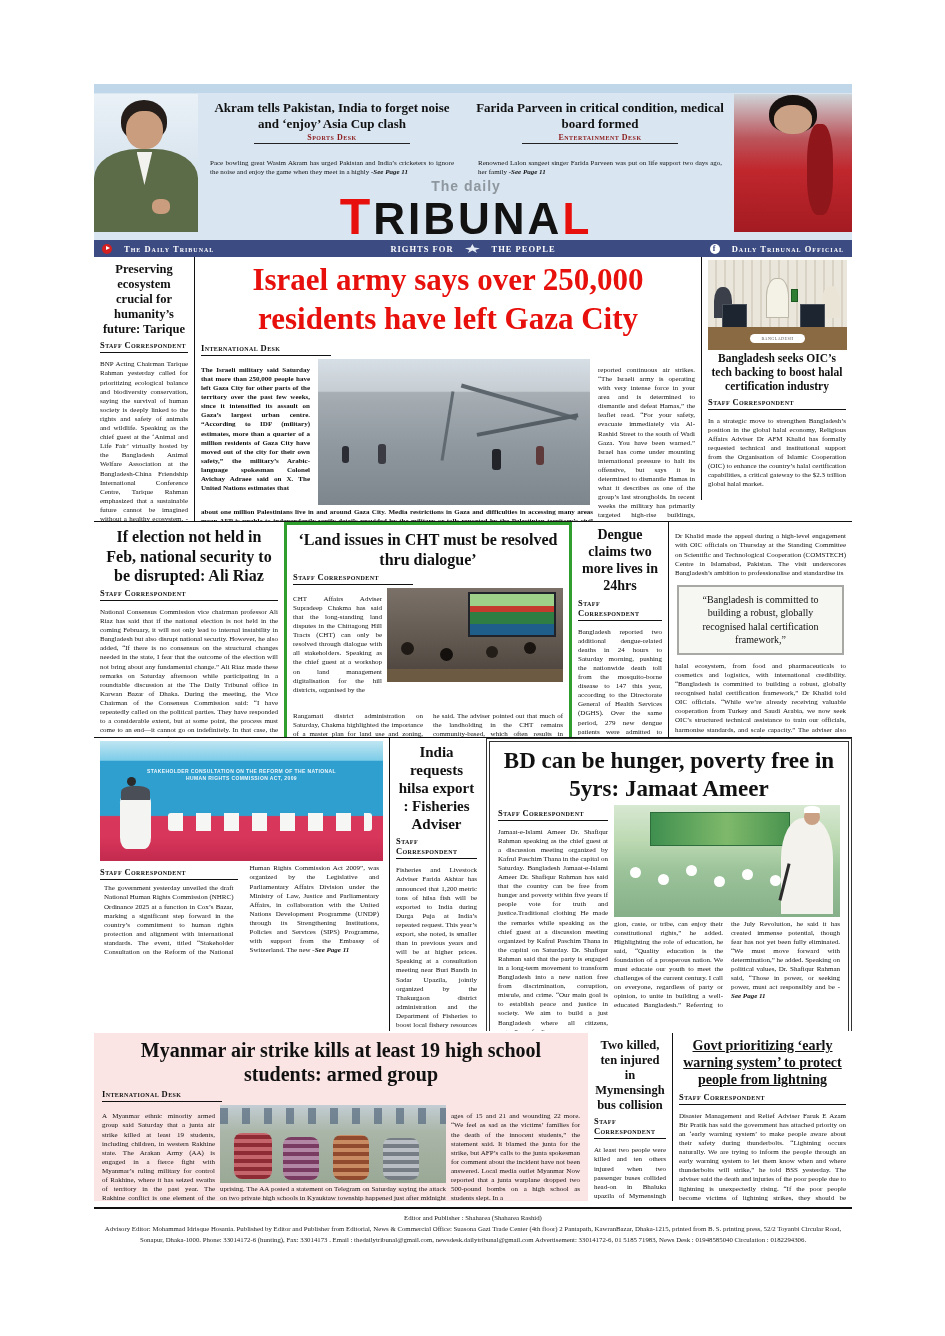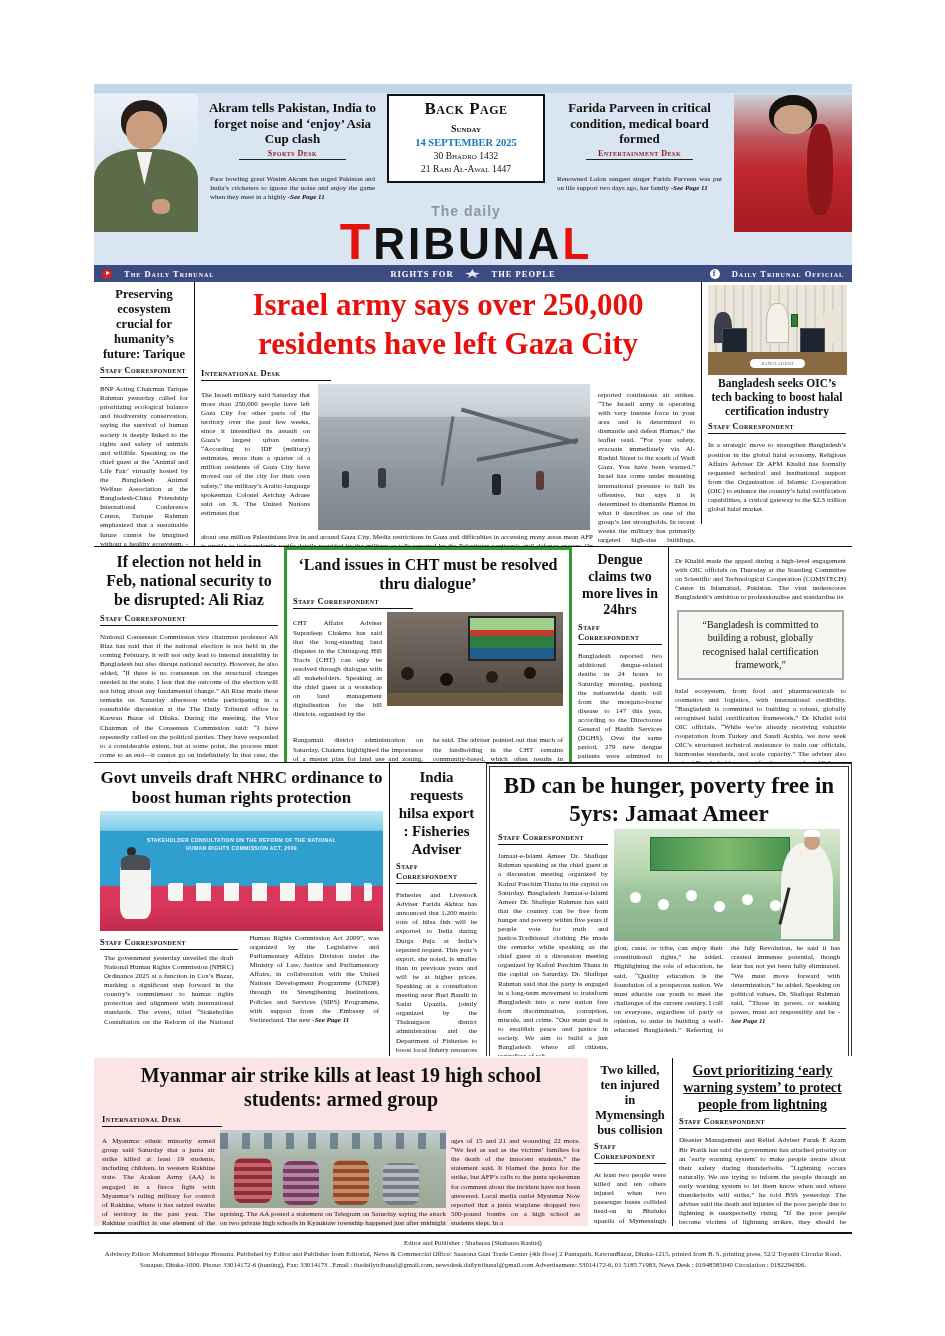--- a/index.html
+++ b/index.html
@@ -63,21 +63,21 @@
     border-bottom:1.5px solid #111;padding-bottom:2px;margin:3px 0 3px;letter-spacing:.4px;}
   .body{font-size:7px;line-height:1.3;text-align:justify;}
 
   
   .tarique{width:100px;}
   .tarique .a-title{font-size:12.5px;}
   .israel{width:507px;}
   .israel-headline{color:#e8100c;font-size:31px;font-weight:bold;text-align:center;
     line-height:1.25;margin:1px 0 4px;}
   .isr-wrap{display:flex;}
-  .isr-leftstack{width:392px;}
+  .isr-leftstack{width:392px;font-weight:bold;}
   .isr-top{display:flex;}
   .isr-c1{width:114px;padding-right:5px;}
   .isr-c3{flex:1;padding-left:5px;}
   .isr-bottom{margin-top:3px;}
   .oic{width:151px;}
   .oic .a-title{font-size:11.5px;}
 
   
   .ali{width:190px;}
   .ali .a-title{font-size:16px;}
@@ -224,27 +224,20 @@
             <i class="shirt"></i>
             <i class="hand"></i>
       </div>
       <div class="hdr-center">
         <div class="hdr-row">
           <div class="teaser">
             <h3>Akram tells Pakistan, India to forget noise and ‘enjoy’ Asia Cup clash</h3>
             <span class="desk-label">Sports Desk</span>
             <p><span>Pace bowling great Wasim Akram has urged Pakistan and India’s cricketers to ignore the noise and enjoy the game when they meet in a highly</span>
                <i class="see">-See Page 11</i></p>
-          </div>
-          <div class="datebox">
-            <div class="bp">Back Page</div>
-            <div class="day">Sunday</div>
-            <div class="gdate">14 SEPTEMBER 2025</div>
-            <div class="odate">30 Bhadro 1432</div>
-            <div class="odate">21 Rabi Al-Awal 1447</div>
           </div>
           <div class="teaser">
             <h3>Farida Parveen in critical condition, medical board formed</h3>
             <span class="desk-label">Entertainment Desk</span>
             <p><span>Renowned Lalon sangeet singer Farida Parveen was put on life support two days ago, her family</span>
                <i class="see">-See Page 11</i></p>
           </div>
         </div>
         <div class="masthead">
           <div class="tagline">The daily</div>
@@ -363,21 +356,20 @@
     <section class="col oic2 vr">
       <p class="body">Dr Khalid made the appeal during a high-level engagement with OIC officials on Thursday at the Standing Committee on Scientific and Technological Cooperation (COMSTECH) Centre in Islamabad, Pakistan. The visit underscores Bangladesh’s ambition to professionalise and standardise its</p>
       <div class="quote-box">“Bangladesh is committed to building a robust, globally recognised halal certification framework,”</div>
       <p class="body"><span>halal ecosystem, from food and pharmaceuticals to cosmetics and logistics, with international credibility. “Bangladesh is committed to building a robust, globally recognised halal certification framework,” Dr Khalid told OIC officials. “While we’re already receiving valuable cooperation from Turkey and Saudi Arabia, we now seek OIC’s structured technical assistance to train our officials, harmonise standards, and scale capacity.” The adviser also voiced Bangladesh’s support for the proposed establishment of a Halal Institute in Uganda under OIC guidance, a move that signals Dhaka’s intent to play a leadership role in expanding halal infrastructure across the Muslim world. Halal as economic catalyst: Though often framed as a religious compliance mechanism, halal certification is increasingly viewed by policymakers as a trade enabler and export accelerator. With Muslim consumers demanding traceability and authenticity, Bangladesh, home to 170 million Muslims and a growing agro-processing sector,</span>
         </p>
     </section>
   </div>
 
   <div class="row rowC">
     <section class="col nhrc">
-      <h2 class="a-title">Govt unveils draft NHRC ordinance to boost human rights protection</h2>
       <div class="photo ph-nhrc">
         <i class="banner-text">STAKEHOLDER CONSULTATION ON THE REFORM OF THE NATIONAL HUMAN RIGHTS COMMISSION ACT, 2009</i>
         <i class="podium"></i>
             <i class="spk-head"></i>
             <i class="spk-body"></i>
             <i class="chairs"></i>
       </div>
       <div class="twocol" style="margin-top:3px;">
         <span class="byline">Staff Correspondent</span>
         <p class="body" style="margin:4px;"><span>The government yesterday unveiled the draft National Human Rights Commission (NHRC) Ordinance 2025 at a function in Cox’s Bazar, marking a significant step forward in the country’s commitment to human rights protection and alignment with international standards. The event, titled “Stakeholder Consultation on the Reform of</span>

